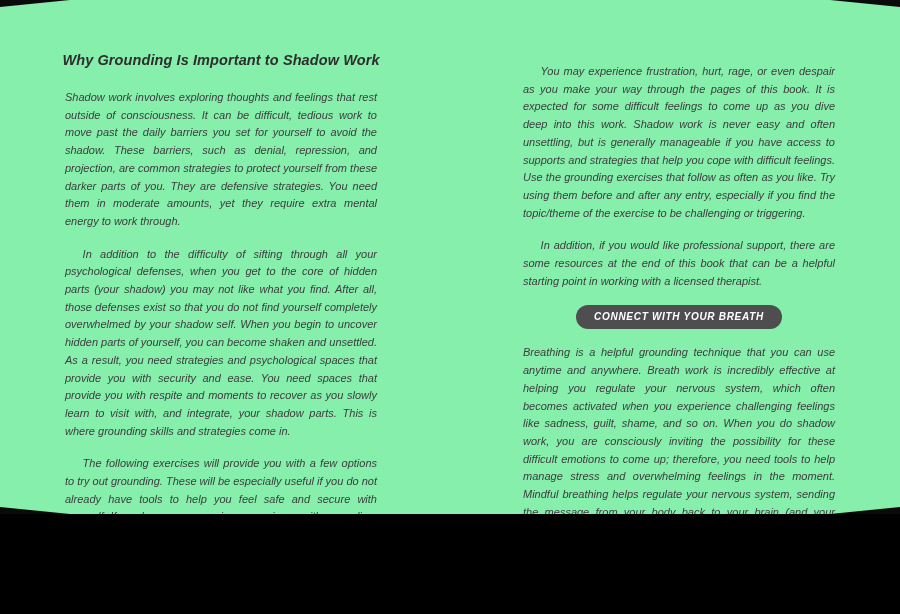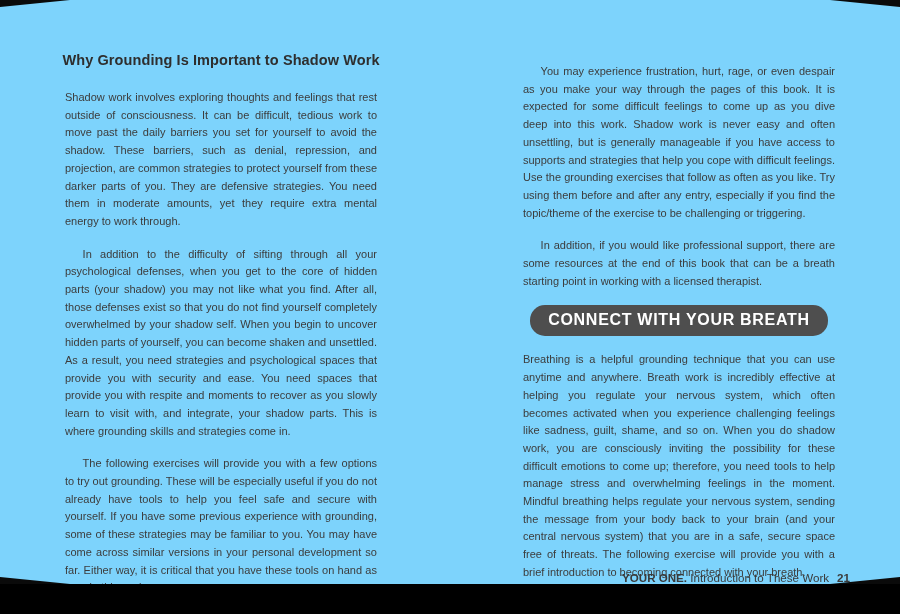--- a/index.html
+++ b/index.html
@@ -6,23 +6,24 @@
     margin: 0;
     padding: 0;
     width: 900px;
     height: 614px;
     background: #000;
     font-family: "Liberation Sans", sans-serif;
   }
   .spread {
     position: relative;
     width: 900px;
-    height: 584px;
-    background: #7dd3fc;
+    height: 514px;
+    background: #86efac;
     overflow: hidden;
+    font-style: italic;
   }
   
   .corner { position: absolute; width: 0; height: 0; }
   .corner.tl { top: 0; left: 0;  border-top: 7px solid #0a0a0a; border-right: 70px solid transparent; }
   .corner.tr { top: 0; right: 0; border-top: 7px solid #0a0a0a; border-left: 70px solid transparent; }
   .corner.bl { bottom: 0; left: 0;  border-bottom: 7px solid #0a0a0a; border-right: 70px solid transparent; }
   .corner.br { bottom: 0; right: 0; border-bottom: 7px solid #0a0a0a; border-left: 70px solid transparent; }
 
   .page {
     position: absolute;
@@ -49,21 +50,21 @@
     text-indent: 1.6em;
     hyphens: auto;
     -webkit-hyphens: auto;
   }
   .para.first { text-indent: 0; }
 
   .badge {
     background: #4e4e4e;
     color: #ffffff;
     font-weight: bold;
-    font-size: 16px;
+    font-size: 10px;
     letter-spacing: 0.7px;
     padding: 6px 18px 7px 18px;
     border-radius: 15px;
     width: fit-content;
     margin: 14px auto 13px auto;
     white-space: nowrap;
   }
 
   .footer {
     position: absolute;
@@ -89,21 +90,21 @@
 
   <div class="page left">
     <h1 class="heading">Why Grounding Is Important to Shadow Work</h1>
     <p class="para first">Shadow work involves exploring thoughts and feelings that rest outside of consciousness. It can be difficult, tedious work to move past the daily barriers you set for yourself to avoid the shadow. These barriers, such as denial, repression, and projection, are common strategies to protect yourself from these darker parts of you. They are defensive strategies. You need them in moderate amounts, yet they require extra mental energy to work through.</p>
     <p class="para">In addition to the difficulty of sifting through all your psychological defenses, when you get to the core of hidden parts (your shadow) you may not like what you find. After all, those defenses exist so that you do not find yourself completely overwhelmed by your shadow self. When you begin to uncover hidden parts of yourself, you can become shaken and unsettled. As a result, you need strategies and psychological spaces that provide you with security and ease. You need spaces that provide you with respite and moments to recover as you slowly learn to visit with, and integrate, your shadow parts. This is where grounding skills and strategies come in.</p>
     <p class="para">The following exercises will provide you with a few options to try out grounding. These will be especially useful if you do not already have tools to help you feel safe and secure with yourself. If you have some previous experience with grounding, some of these strategies may be familiar to you. You may have come across similar versions in your personal development so far. Either way, it is critical that you have these tools on hand as you do this work.</p>
   </div>
 
   <div class="page right">
     <p class="para">You may experience frustration, hurt, rage, or even despair as you make your way through the pages of this book. It is expected for some difficult feelings to come up as you dive deep into this work. Shadow work is never easy and often unsettling, but is generally manageable if you have access to supports and strategies that help you cope with difficult feelings. Use the grounding exercises that follow as often as you like. Try using them before and after any entry, especially if you find the topic/theme of the exercise to be challenging or triggering.</p>
-    <p class="para">In addition, if you would like professional support, there are some resources at the end of this book that can be a breath starting point in working with a licensed therapist.</p>
+    <p class="para">In addition, if you would like professional support, there are some resources at the end of this book that can be a helpful starting point in working with a licensed therapist.</p>
     <div class="badge">CONNECT WITH YOUR BREATH</div>
     <p class="para first">Breathing is a helpful grounding technique that you can use anytime and anywhere. Breath work is incredibly effective at helping you regulate your nervous system, which often becomes activated when you experience challenging feelings like sadness, guilt, shame, and so on. When you do shadow work, you are consciously inviting the possibility for these difficult emotions to come up; therefore, you need tools to help manage stress and overwhelming feelings in the moment. Mindful breathing helps regulate your nervous system, sending the message from your body back to your brain (and your central nervous system) that you are in a safe, secure space free of threats. The following exercise will provide you with a brief introduction to becoming connected with your breath.</p>
   </div>
 
 
   <div class="footer right-footer">
     <span class="bold">YOUR ONE.</span>
     <span>Introduction to These Work</span><span class="sep"></span><span class="bold">21</span>
   </div>
 

